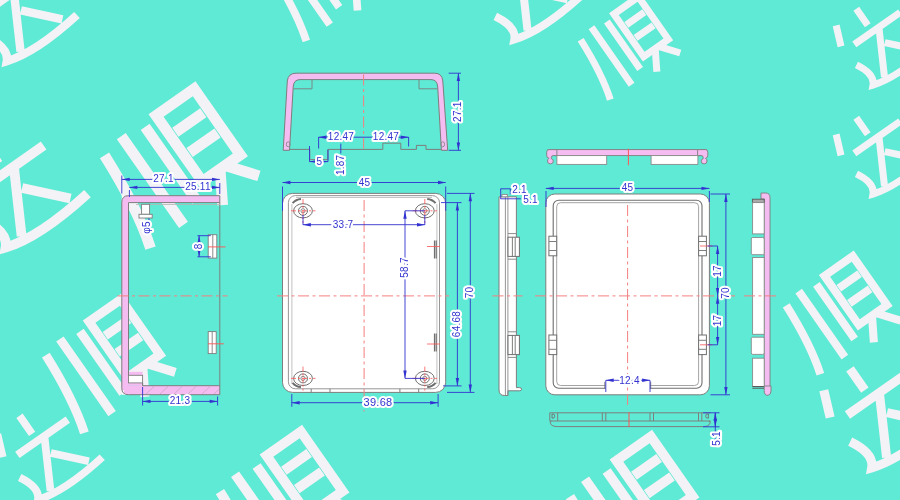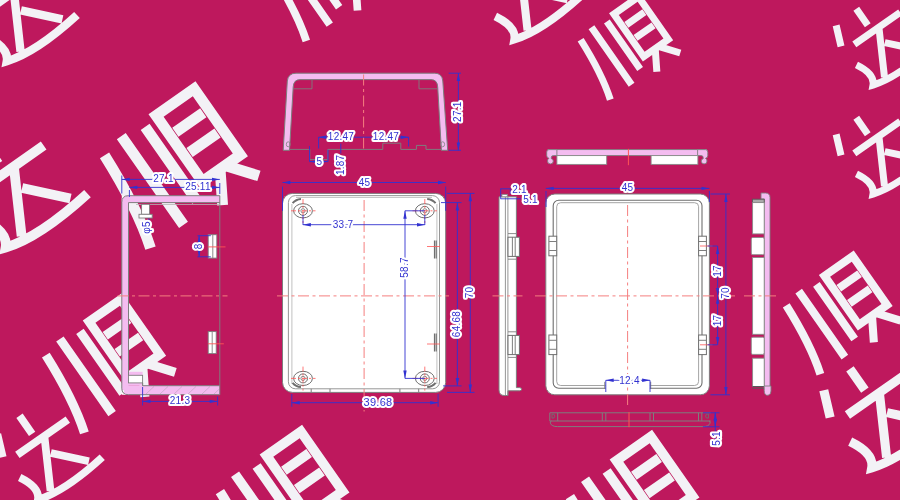--- a/index.html
+++ b/index.html
@@ -1,16 +1,16 @@
 <!DOCTYPE html>
 <html><head>
 <meta charset="utf-8">
 <style>
   html,body{margin:0;padding:0;background:#ffffff;}
-  .wrap{width:900px;height:500px;position:relative;overflow:hidden;background:#be185d;}
+  .wrap{width:900px;height:500px;position:relative;overflow:hidden;background:#5eead4;}
   text{font-family:"Liberation Sans",sans-serif;font-size:10px;letter-spacing:0.25px;fill:#3232d0;
        paint-order:stroke;stroke:#ffffff;stroke-width:4.2px;stroke-linejoin:round;}
 </style>
 </head>
 <body>
 <div class="wrap">
 <svg width="900" height="500" viewBox="0 0 900 500" xmlns="http://www.w3.org/2000/svg">
 <defs>
 <marker id="ar" markerWidth="9" markerHeight="7" refX="8.2" refY="2.6" orient="auto-start-reverse" markerUnits="userSpaceOnUse">
   <path d="M0.3,0.9 L8.4,2.6 L0.3,4.3 Z" fill="#3232d0"></path>

